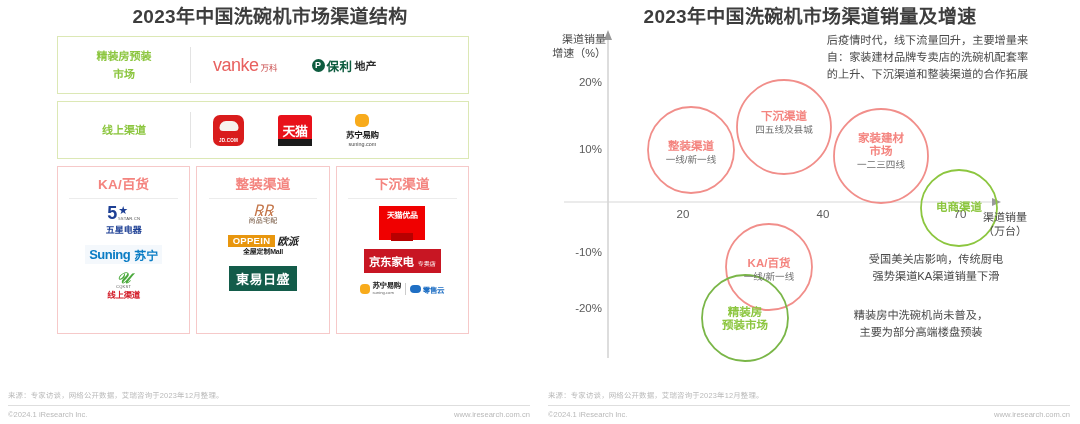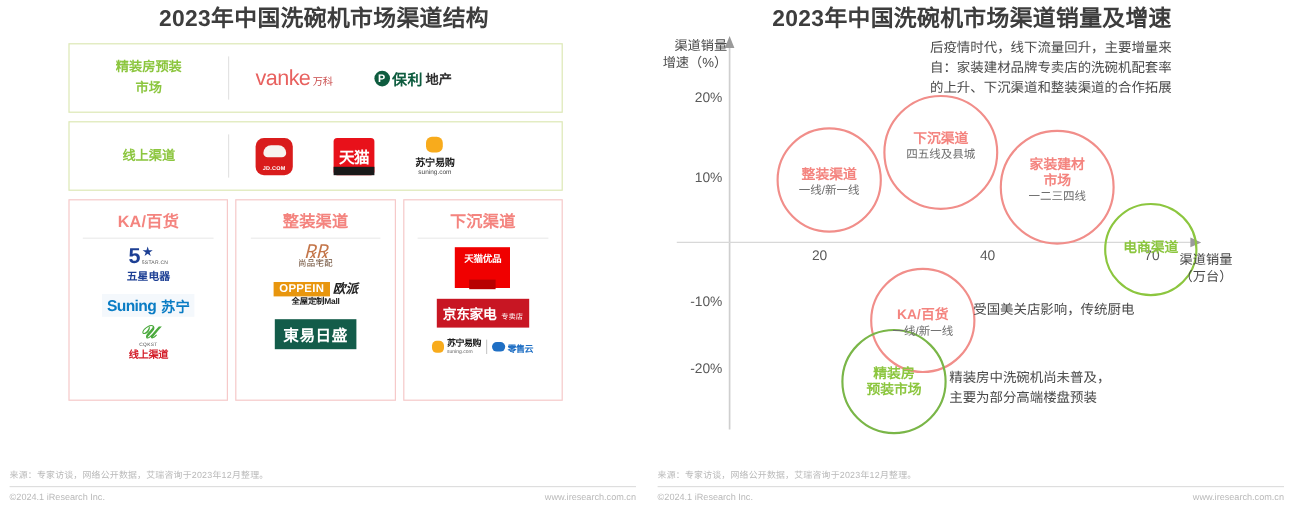--- a/index.html
+++ b/index.html
@@ -183,21 +183,21 @@
   .l-mcl .m { font-size: 14px; color: #fff; font-weight: bold; font-family: "Liberation Serif", serif; line-height: 13px; }
   .l-mcl .tw { display: flex; flex-direction: column; line-height: 7px; }
   .l-mcl .cn { font-size: 7px; color: #fff; font-weight: bold; letter-spacing: -.2px; }
   .l-mcl .en { font-size: 5.5px; color: #fff; font-weight: bold; letter-spacing: -.2px; }
 
   .col-note { font-size: 9.2px; color: #555; line-height: 13px; text-align: center; padding: 2px 2px 0; }
 
   
   .chart { position: absolute; left: 0; top: 28px; width: 540px; height: 340px; }
   .chart svg { position: absolute; left: 0; top: 0; }
-  .ov { position: absolute; }
+  .ov { position: absolute; text-align: center; }
 
   .axis-title-y { font-size: 11px; color: #4a4a4a; line-height: 14px; text-align: right; }
   .axis-title-x { font-size: 11px; color: #4a4a4a; line-height: 14px; text-align: center; }
   .tick { font-size: 11.5px; color: #5a5a5a; }
 
   .bub-label { text-align: center; line-height: 13px; }
   .bub-label .t { font-size: 11.5px; font-weight: bold; }
   .bub-label .s { font-size: 9.6px; color: #6d6d6d; }
   .red  { color: #f4847f; }
   .green{ color: #8cc63f; }
@@ -413,20 +413,21 @@
       </div>
 
       <div class="ov note" style="left:235px; top:4px; width:305px;">
         <div>后疫情时代，线下流量回升，主要增量来</div>
         <div>自：家装建材品牌专卖店的洗碗机配套率</div>
         <div>的上升、下沉渠道和整装渠道的合作拓展</div>
       </div>
 
       <div class="ov note" style="left:271px; top:223px; width:250px;">
         <div>受国美关店影响，传统厨电</div>
+        <div>强势渠道KA渠道销量下滑</div>
       </div>
 
       <div class="ov note" style="left:251px; top:279px; width:260px;">
         <div>精装房中洗碗机尚未普及，</div>
         <div>主要为部分高端楼盘预装</div>
       </div>
     </div>
 
     <div class="footer">
       <div class="source-line">来源：专家访谈，网络公开数据，艾瑞咨询于2023年12月整理。</div>

